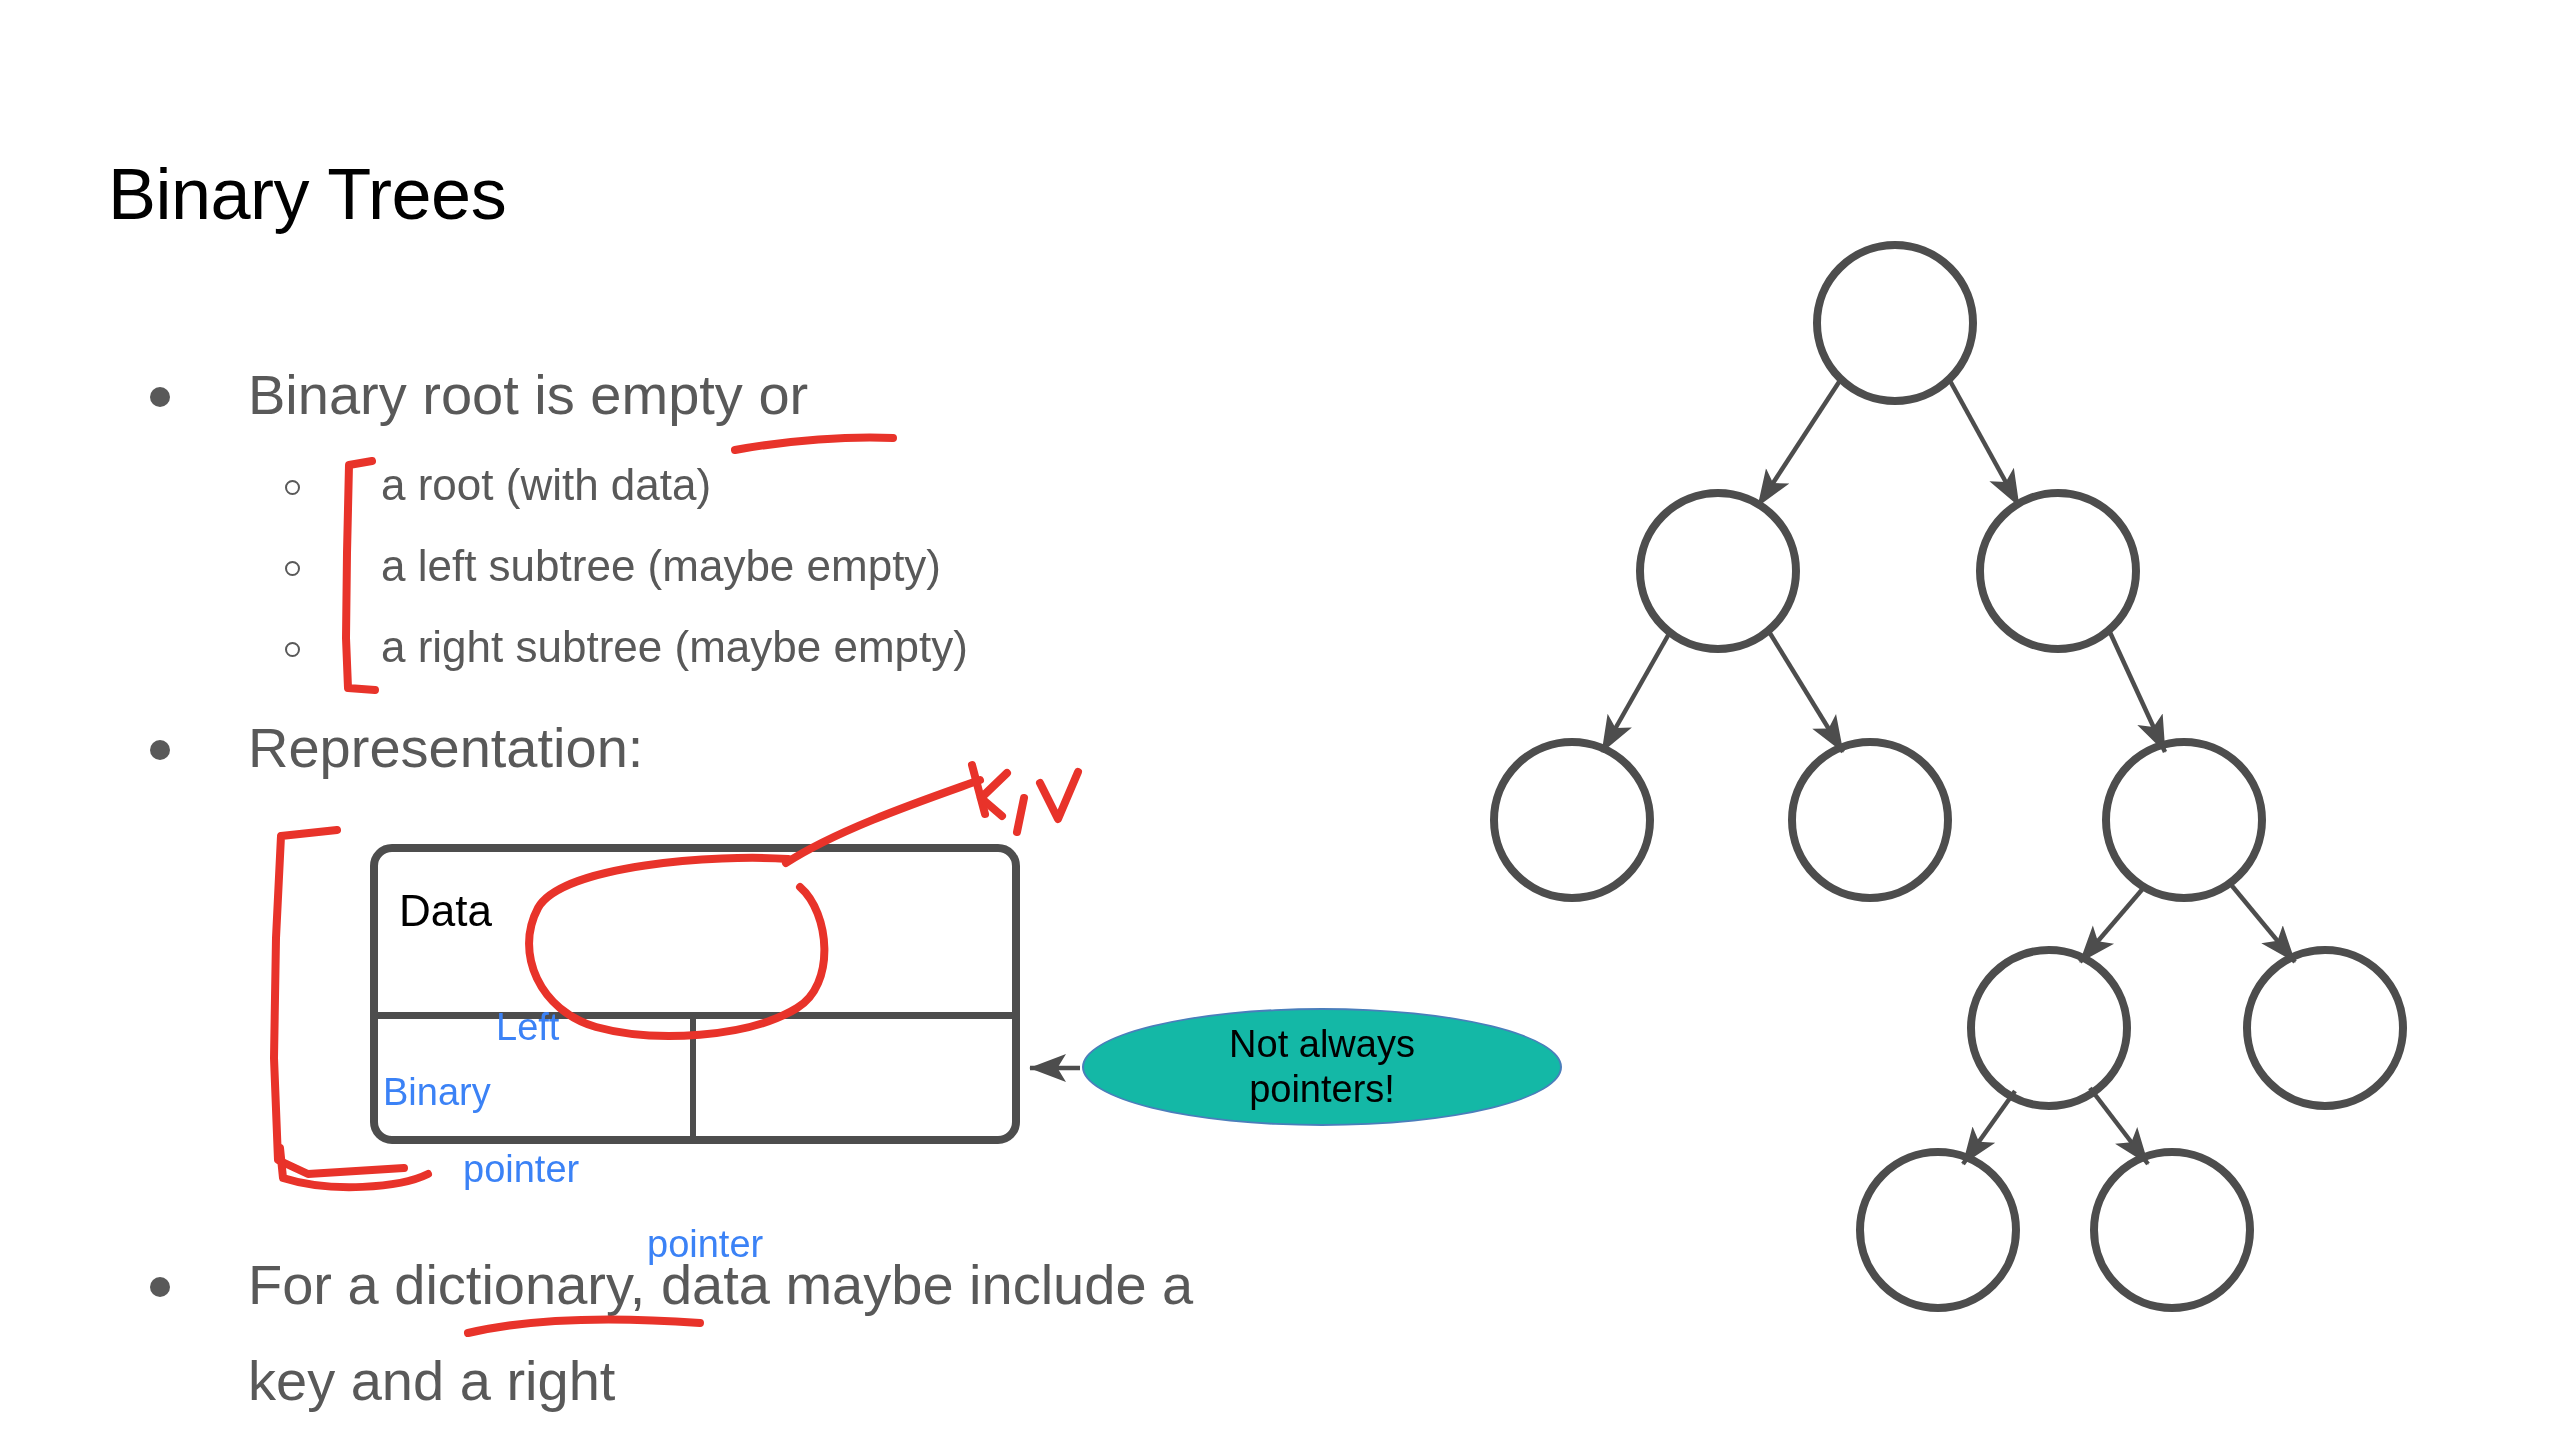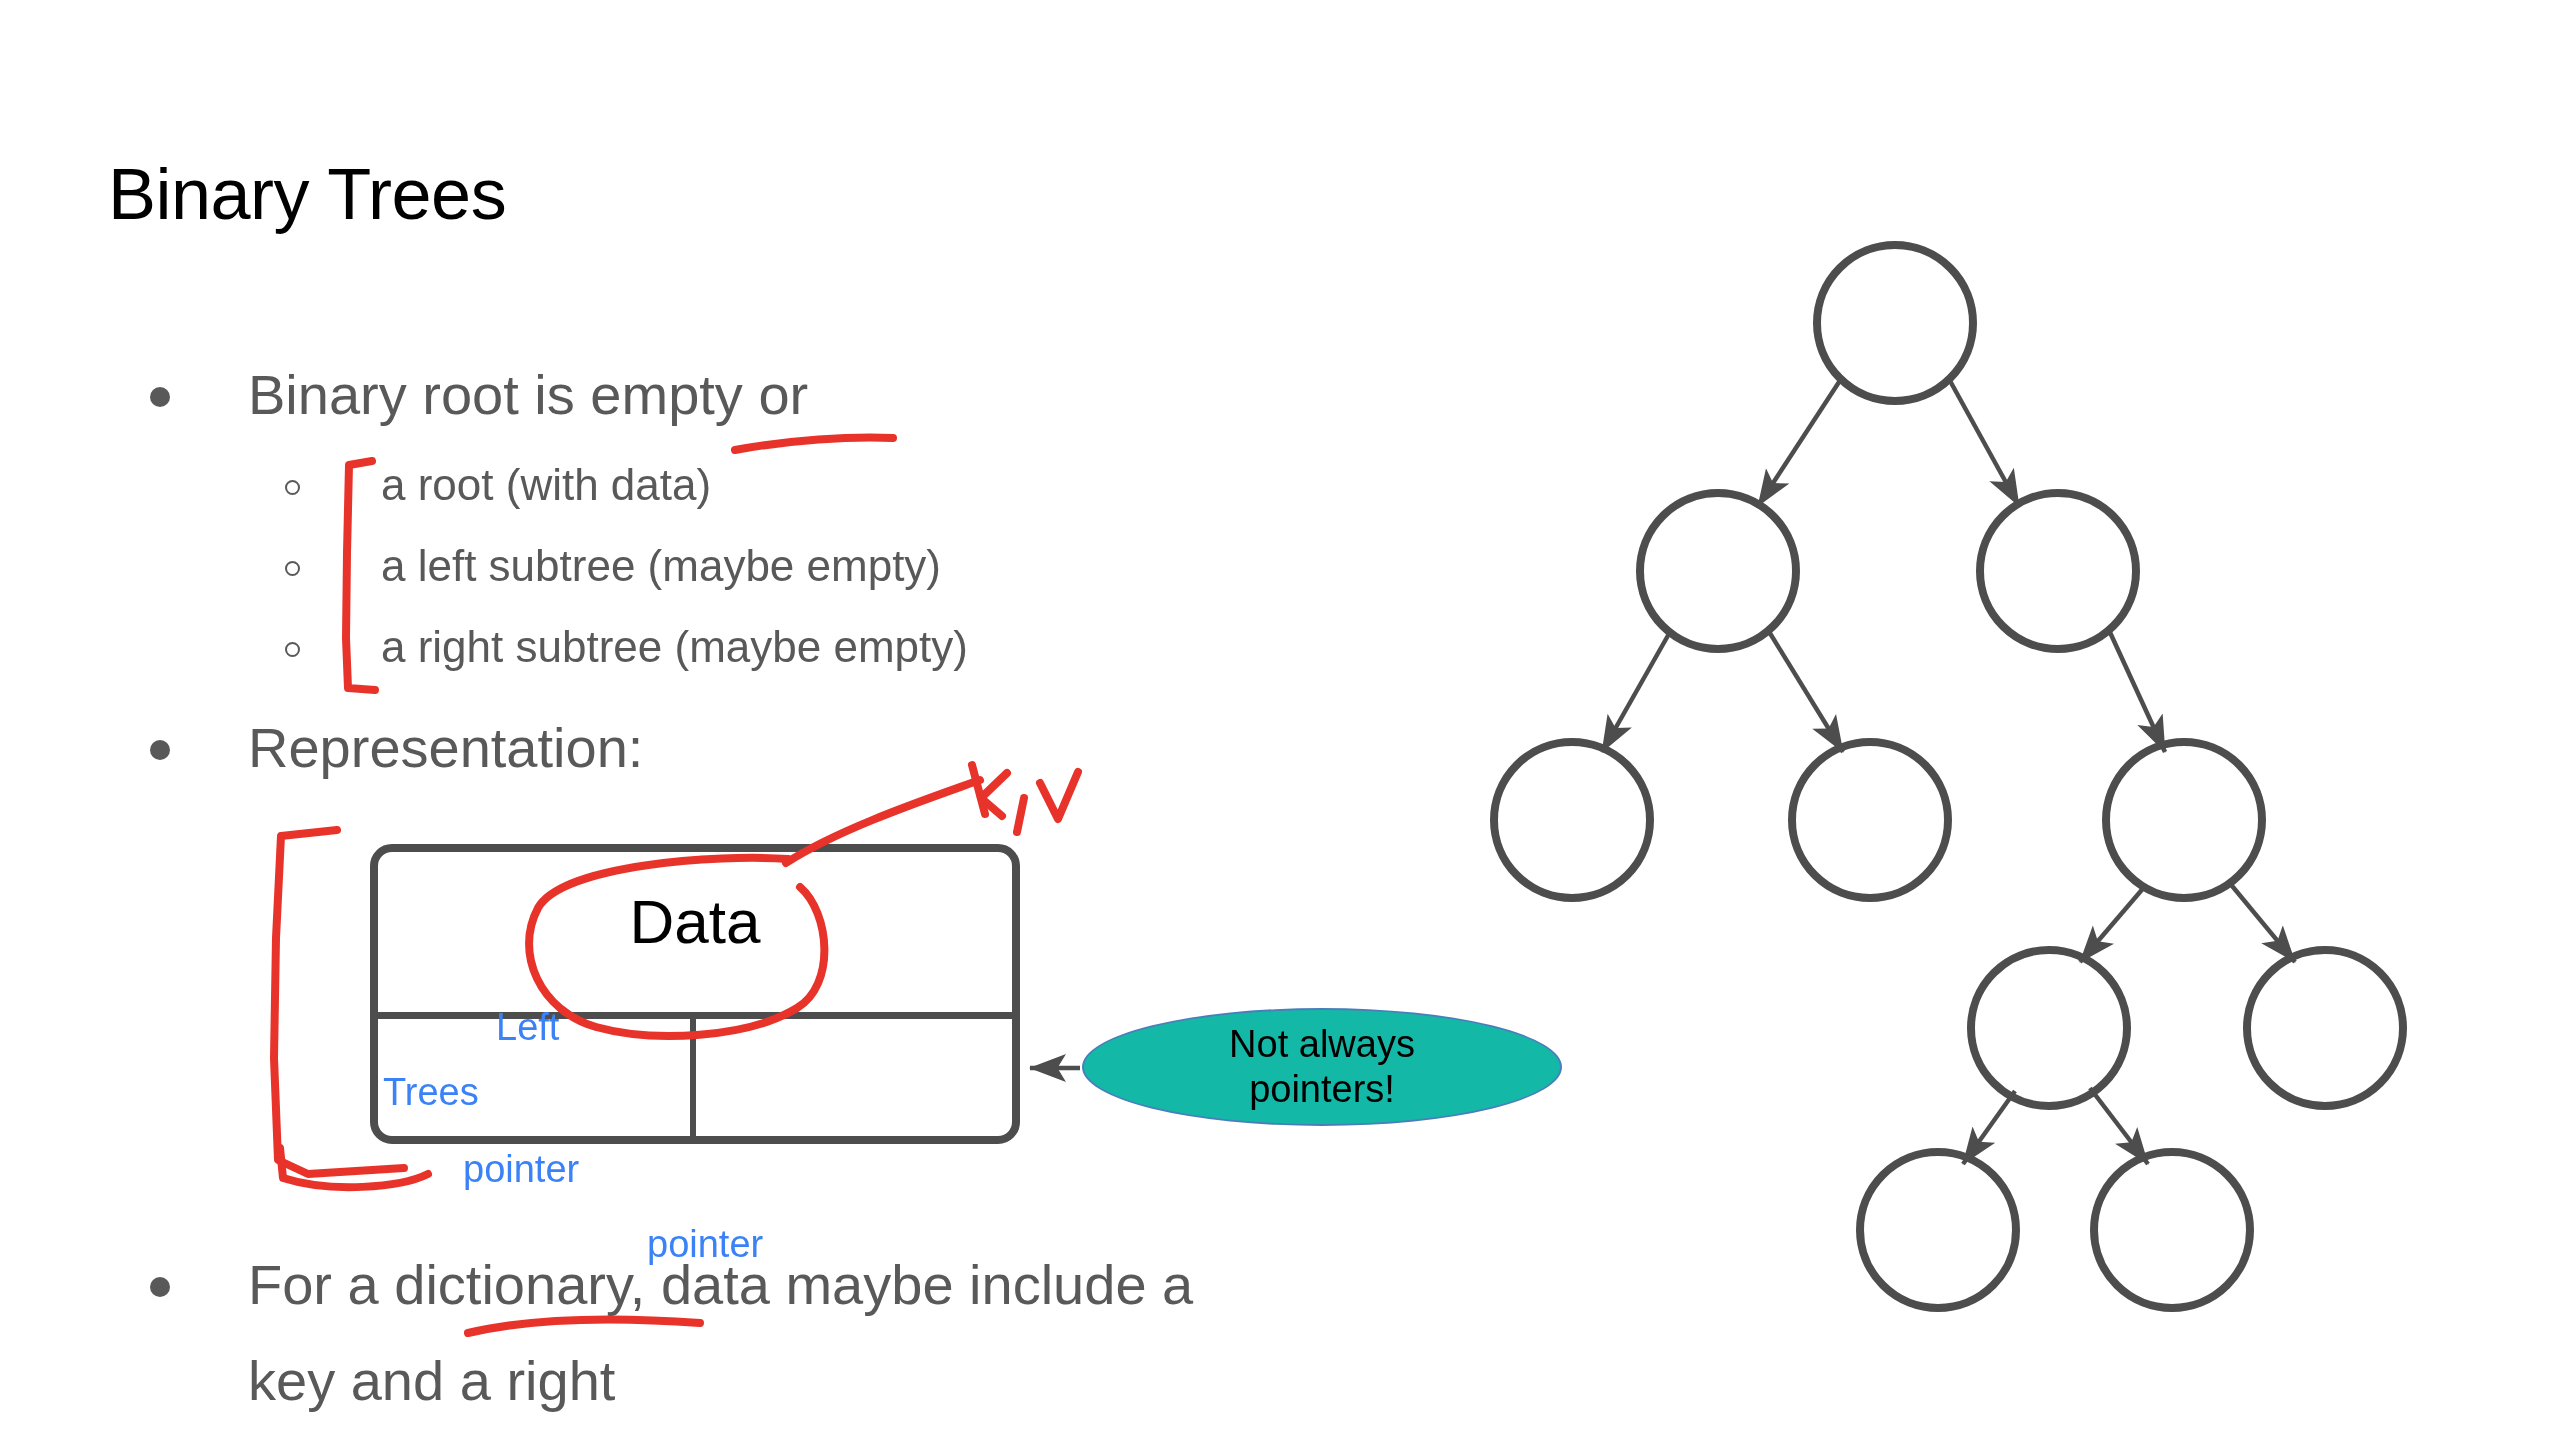--- a/index.html
+++ b/index.html
@@ -115,23 +115,24 @@
     top: 160px;
     width: 6px;
     bottom: 0;
     background: #4d4d4d;
   }
   #data-label {
     position: absolute;
     left: 0;
     top: 34px;
     width: 100%;
-    text-align: center;
-    font-size: 62px;
+    text-align: left;
+    font-size: 44px;
     color: #000000;
+    padding-left: 21px;
   }
   .box-word {
     position: absolute;
     font-size: 38px;
     color: #3b82f6;
     white-space: nowrap;
   }
 
   
   #callout-ellipse {
@@ -195,21 +196,21 @@
     <span class="txt">Representation:</span>
   </div>
 
   <div id="node-box">
     <div id="data-label">Data</div>
     <div id="node-box-hdivider"></div>
     <div id="node-box-vdivider"></div>
   </div>
 
   <div class="box-word" style="left:496px; top:998px;">Left</div>
-  <div class="box-word" style="left:383px; top:1063px;">Trees</div>
+  <div class="box-word" style="left:383px; top:1063px;">Binary</div>
   <div class="box-word" style="left:463px; top:1140px;">pointer</div>
   <div class="box-word" style="left:647px; top:1215px;">pointer</div>
 
   <div id="callout-ellipse">
     <div id="callout-text">Not always
 pointers!</div>
   </div>
 
   <div class="bullet-l1" style="left:150px; top:1245px;">
     <span class="dot"></span>

